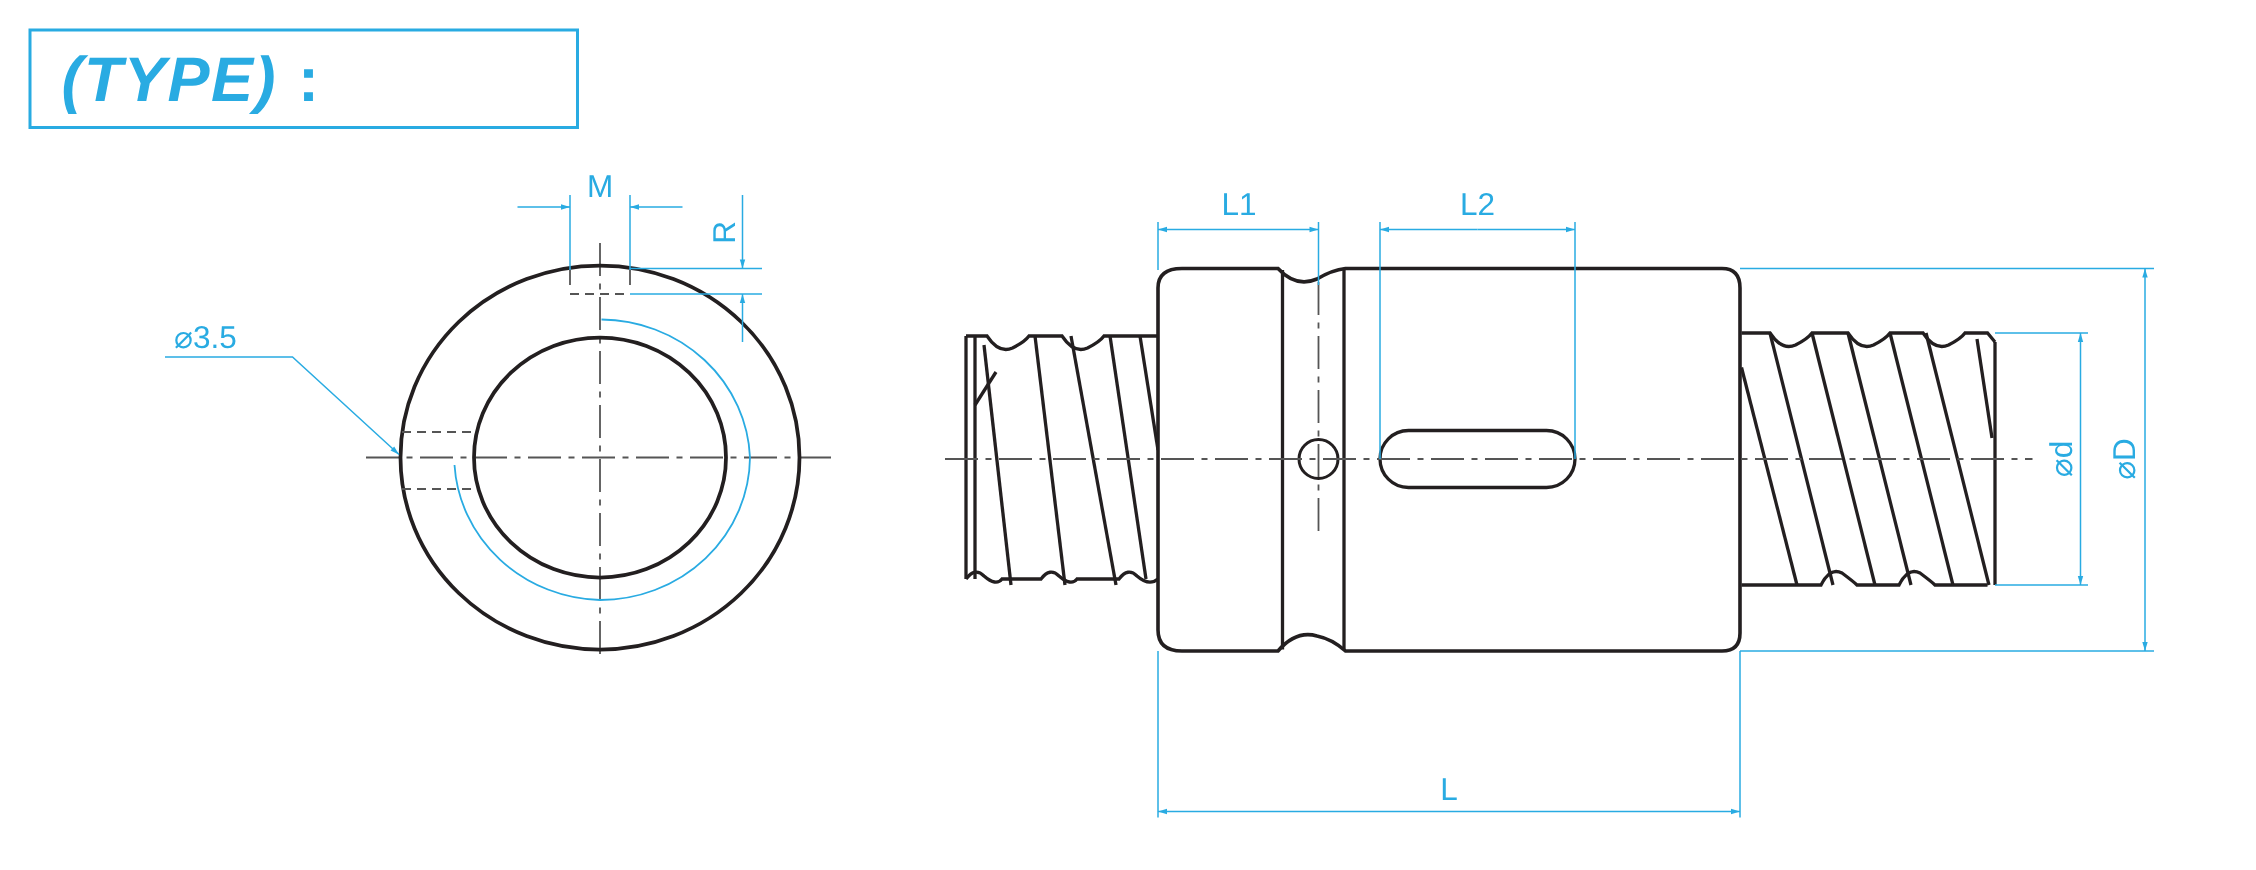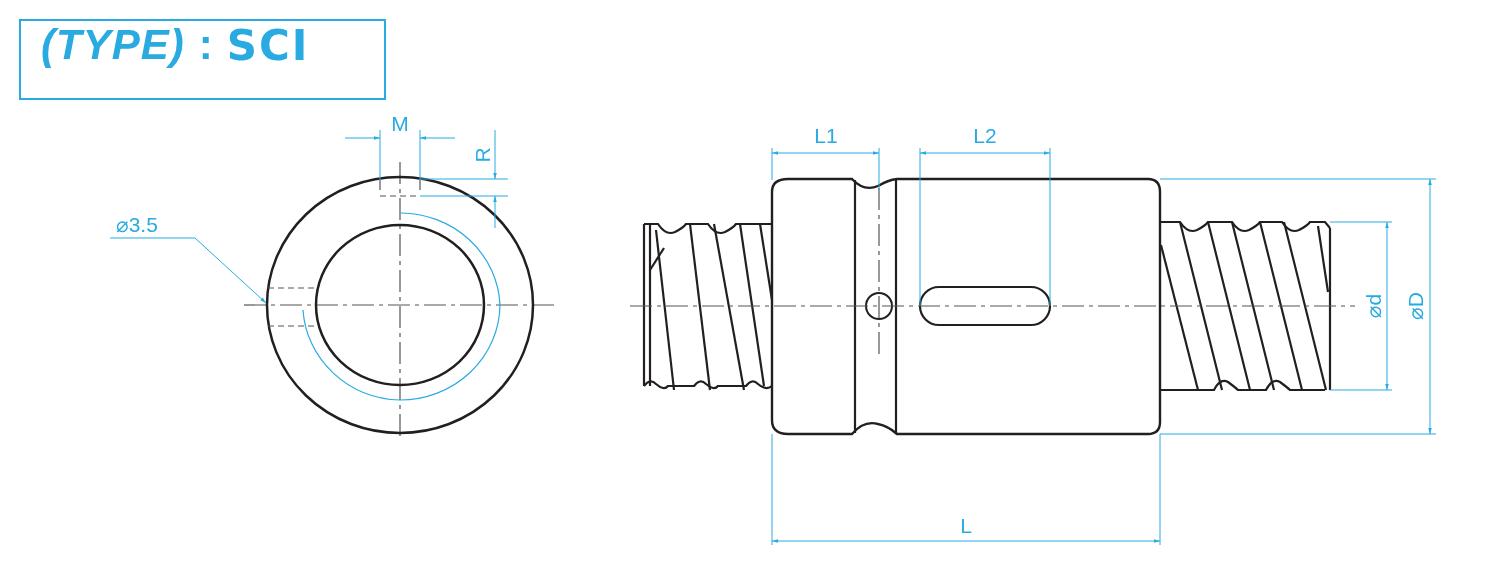--- a/index.html
+++ b/index.html
@@ -1,30 +1,29 @@
 <!DOCTYPE html>
 <html><head>
 <meta charset="utf-8">
 <style>
   html, body { margin:0; padding:0; background:#ffffff; }
   body { width:1504px; height:580px; position:relative; overflow:hidden; font-family:"Liberation Sans", sans-serif; }
-  .title-box { position:absolute; left:19px; top:19px; width:367px; height:81px; border:2px solid #29abe2; box-sizing:border-box; display:flex; padding-left:20px; }
+  .title-box { position:absolute; left:19px; top:19px; width:367px; height:67px; border:2px solid #29abe2; box-sizing:border-box; display:flex; align-items:center; padding-left:20px; }
   .title-type { color:#29abe2; font-size:42px; font-style:italic; font-weight:bold; font-family:"Liberation Sans", sans-serif; letter-spacing:1px; }
   .title-sep { color:#29abe2; font-size:42px; font-weight:bold; margin:0 14px; }
   .title-code { color:#29abe2; font-size:42px; font-weight:900; font-family:"DejaVu Sans", sans-serif; letter-spacing:2px; }
   svg { position:absolute; left:0; top:0; }
   .dimtxt { fill:#29abe2; font-family:"Liberation Sans", sans-serif; font-size:21px; }
 </style>
 </head>
 <body>
 
 <div class="title-box">
   <span class="title-type">(TYPE)</span>
   <span class="title-sep">:</span>
-  <span class="title-code">SCI</span>
 </div>
 
 <svg width="1504" height="580" viewBox="0 0 1504 580">
   <defs>
     <marker id="arr" viewBox="0 0 10 10" refX="10" refY="5" markerWidth="10" markerHeight="6" orient="auto-start-reverse" markerUnits="userSpaceOnUse">
       <path d="M0,2 L10,5 L0,8 z" fill="#29abe2"></path>
     </marker>
   </defs>
 
   <g>

